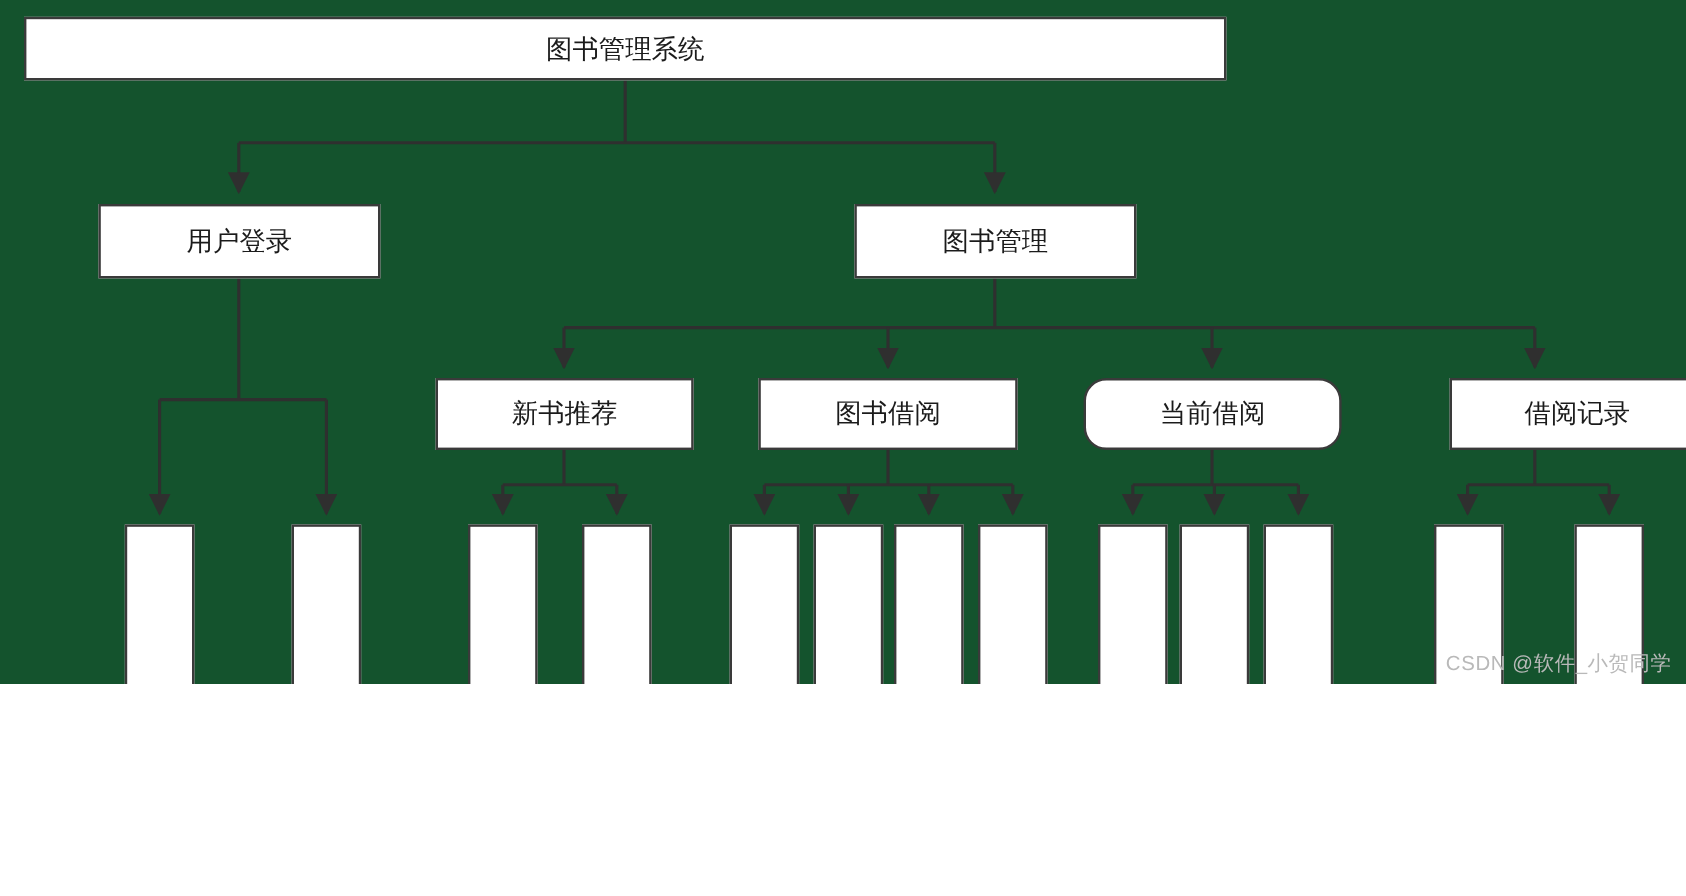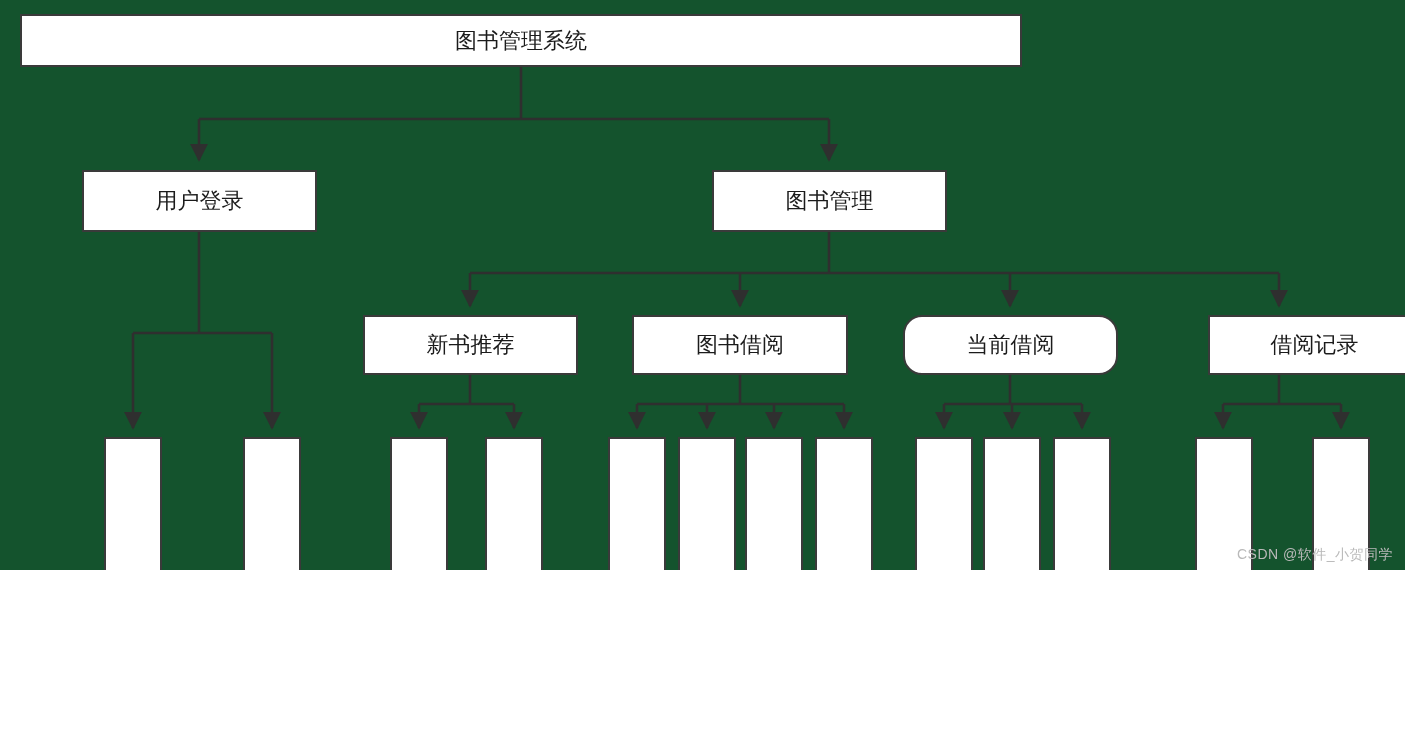--- a/index.html
+++ b/index.html
@@ -51,21 +51,21 @@
     writing-mode: vertical-rl;
     text-orientation: upright;
     font-size: 23px;
     letter-spacing: 2px;
     line-height: 1;
   }
   #watermark {
     position: absolute;
     right: 12px;
     bottom: 6px;
-    font-size: 14px;
+    font-size: 17px;
     color: #b9b9b9;
     white-space: nowrap;
     letter-spacing: 0.5px;
   }
 </style>
 </head>
 <body>
 
 <div id="canvas">
 

